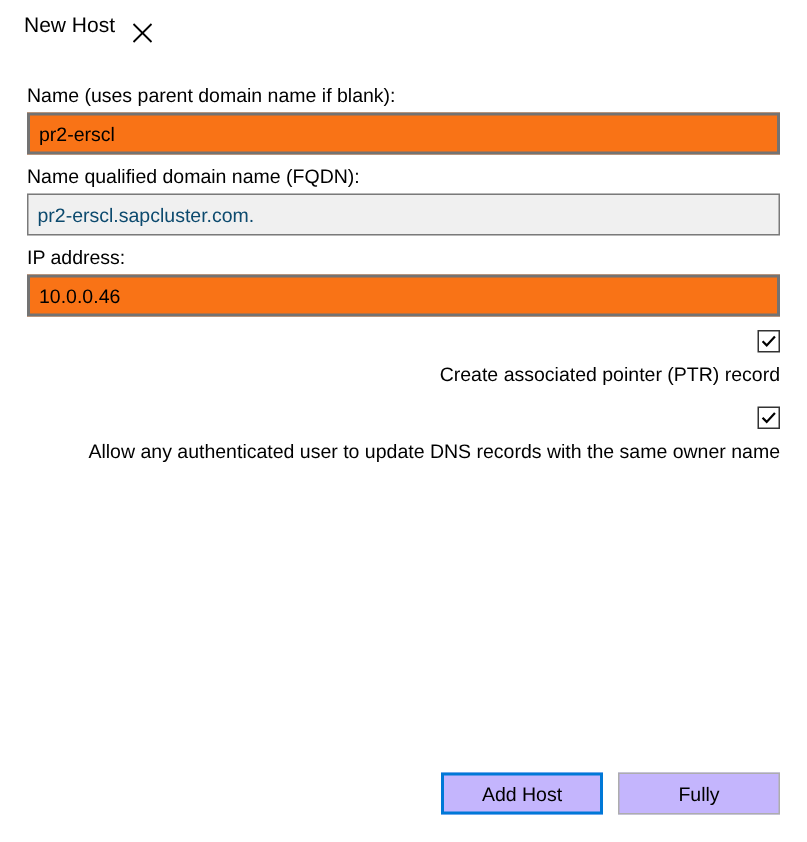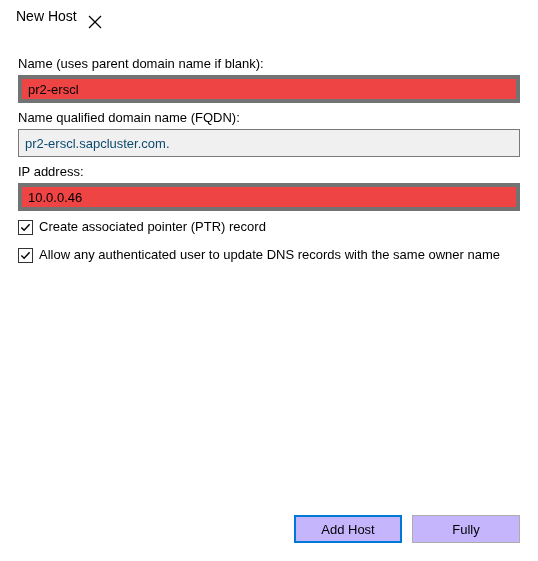--- a/index.html
+++ b/index.html
@@ -44,36 +44,37 @@
       margin-bottom: 7px;
     }
     .field-label {
       display: block;
       margin-bottom: 4px;
       font-size: 13px;
     }
     .text-input {
       width: 100%;
       height: 28px;
-      border: 4px solid #737373;
+      border: 2px solid #737373;
       padding: 4px 6px;
       font-family: inherit;
       font-size: 13px;
-      background: #ef4444;
+      background: #f97316;
     }
     .text-input.readonly {
       border: 1px solid #7a7a7a;
       background: #f0f0f0;
       color: #0c4a6e;
     }
     .checkbox-row {
       display: flex;
-      align-items: flex-start;
+      align-items: flex-end;
       margin-bottom: 10px;
       gap: 6px;
+      flex-direction: column;
     }
     .checkbox {
       width: 15px;
       height: 15px;
       border: 1px solid #333;
       background: #fff;
       flex-shrink: 0;
       margin-top: 2px;
       display: flex;
       align-items: center;

